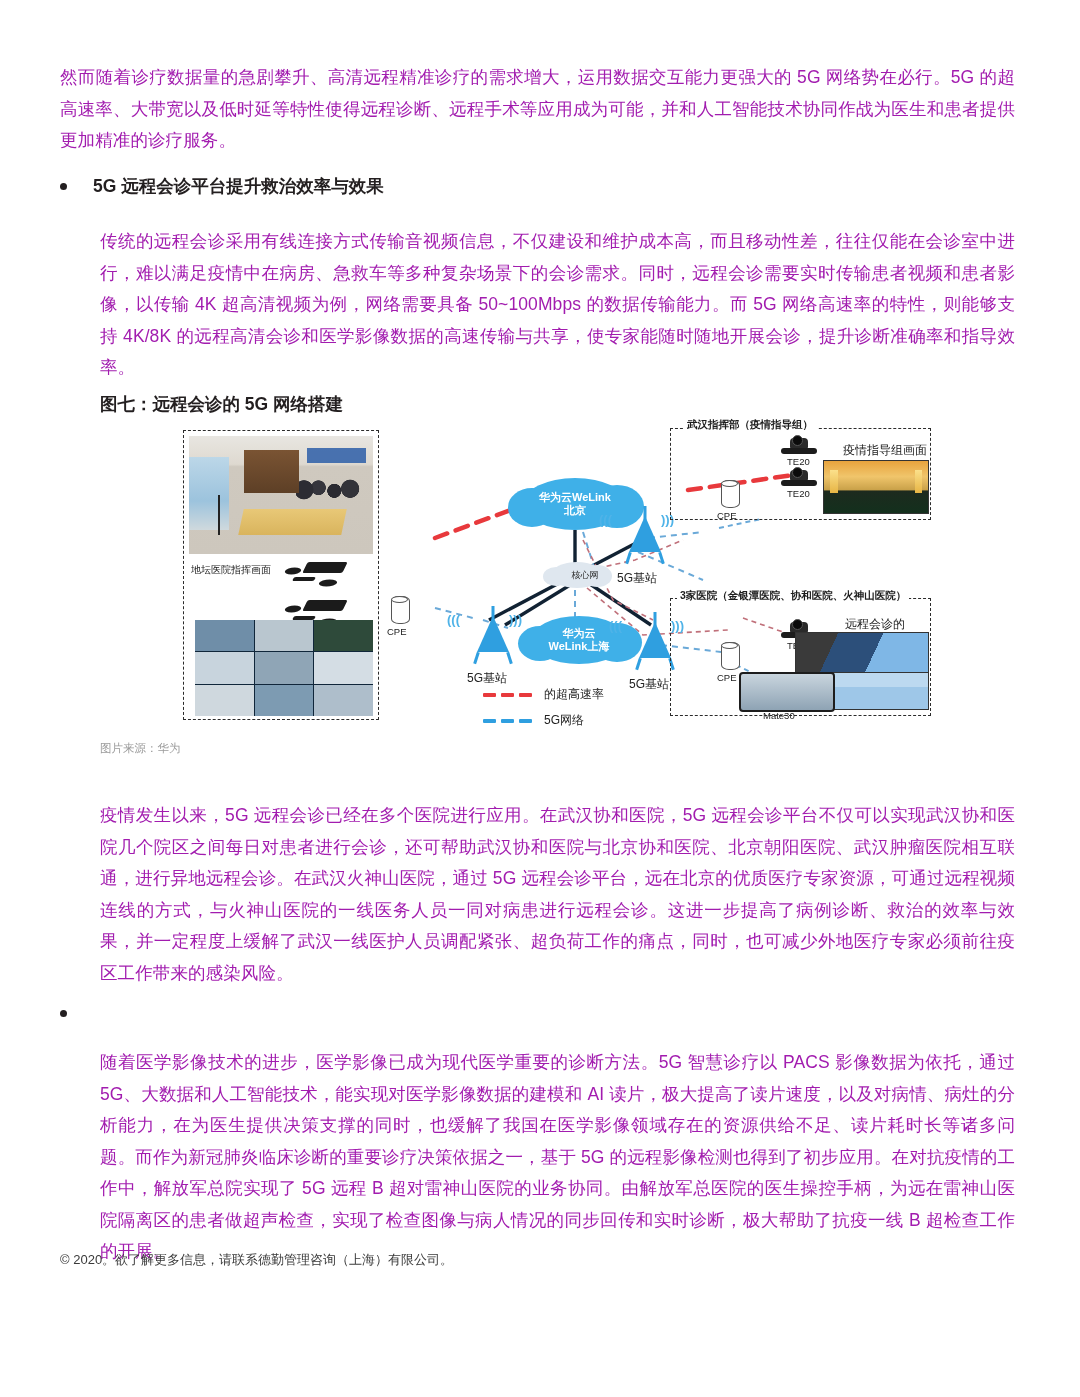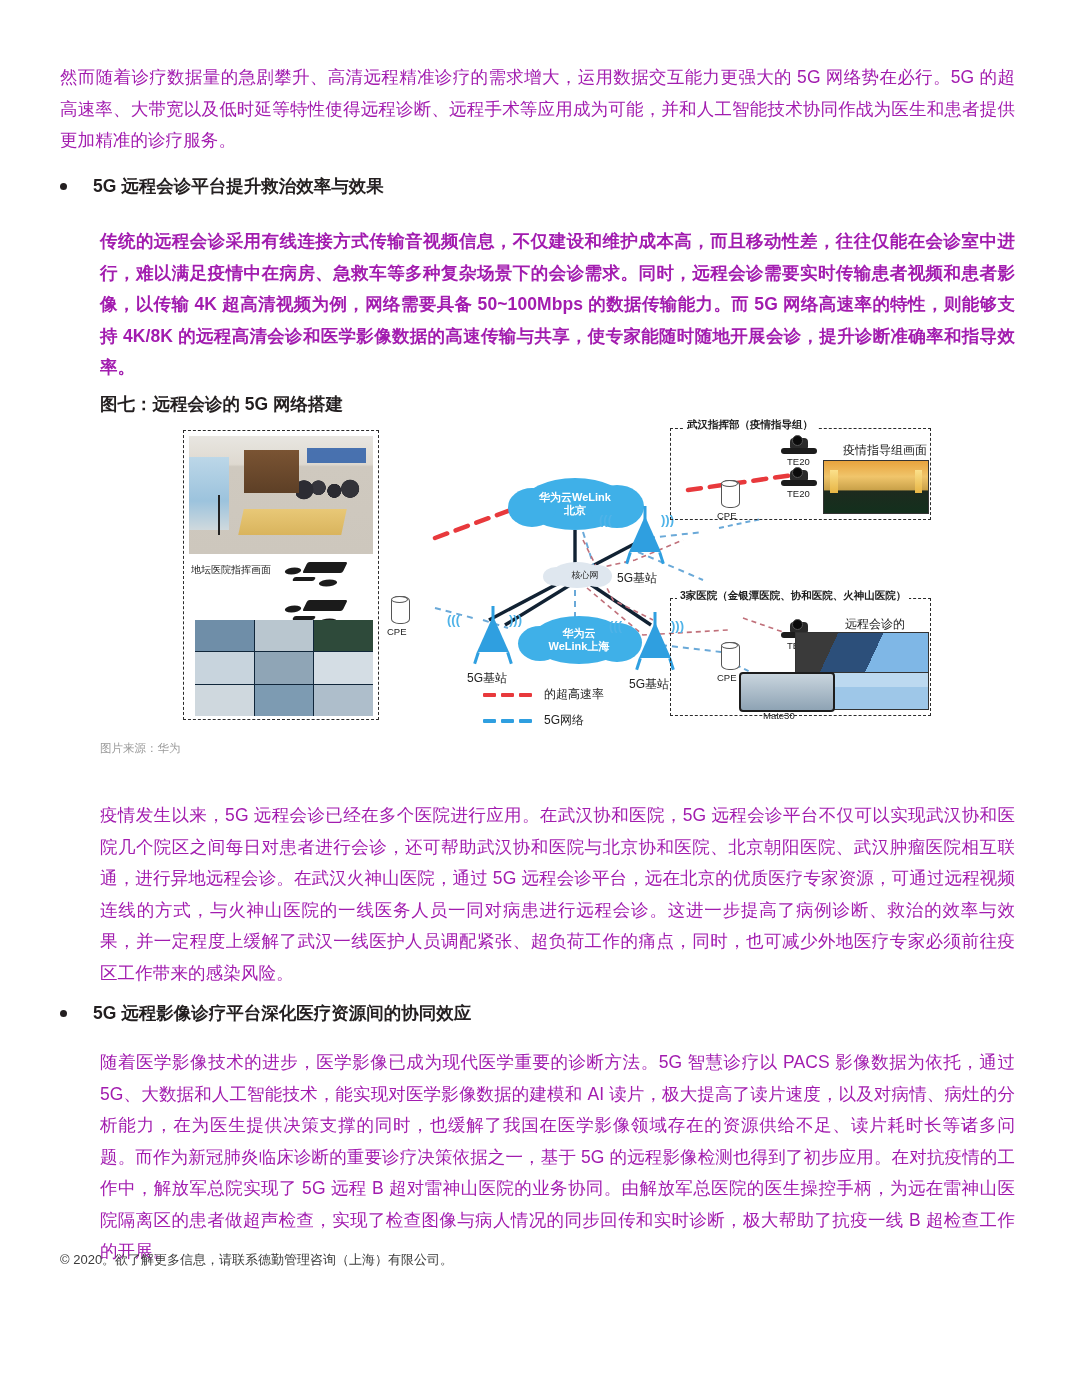--- a/index.html
+++ b/index.html
@@ -195,21 +195,21 @@
 
 <div class="page">
 
   <div class="para" style="left:60px;top:62px;width:955px;">然而随着诊疗数据量的急剧攀升、高清远程精准诊疗的需求增大，运用数据交互能力更强大的 5G 网络势在必行。5G 的超高速率、大带宽以及低时延等特性使得远程诊断、远程手术等应用成为可能，并和人工智能技术协同作战为医生和患者提供更加精准的诊疗服务。</div>
 
   <div class="bullet-row" style="left:60px;top:172px;width:900px;">
     <span class="bullet-dot"></span>
     <span class="bullet-text">5G 远程会诊平台提升救治效率与效果</span>
   </div>
 
-  <div class="para" style="left:100px;top:226px;width:915px;font-weight:bold;">传统的远程会诊采用有线连接方式传输音视频信息，不仅建设和维护成本高，而且移动性差，往往仅能在会诊室中进行，难以满足疫情中在病房、急救车等多种复杂场景下的会诊需求。同时，远程会诊需要实时传输患者视频和患者影像，以传输 4K 超高清视频为例，网络需要具备 50~100Mbps 的数据传输能力。而 5G 网络高速率的特性，则能够支持 4K/8K 的远程高清会诊和医学影像数据的高速传输与共享，使专家能随时随地开展会诊，提升诊断准确率和指导效率。</div>
+  <div class="para" style="left:100px;top:226px;width:915px;">传统的远程会诊采用有线连接方式传输音视频信息，不仅建设和维护成本高，而且移动性差，往往仅能在会诊室中进行，难以满足疫情中在病房、急救车等多种复杂场景下的会诊需求。同时，远程会诊需要实时传输患者视频和患者影像，以传输 4K 超高清视频为例，网络需要具备 50~100Mbps 的数据传输能力。而 5G 网络高速率的特性，则能够支持 4K/8K 的远程高清会诊和医学影像数据的高速传输与共享，使专家能随时随地开展会诊，提升诊断准确率和指导效率。</div>
 
   <div class="fig-caption" style="left:100px;top:390px;">图七：远程会诊的 5G 网络搭建</div>
 
   <div class="figure">
 
     <svg class="svg-links" viewBox="0 0 748 305" preserveAspectRatio="none">
 
       <path d="M252,118 L360,78" stroke="#e8393c" stroke-width="4.5" fill="none" stroke-dasharray="13 9" stroke-linecap="round"></path>
       <path d="M505,70 L610,55" stroke="#e8393c" stroke-width="4.5" fill="none" stroke-dasharray="13 9" stroke-linecap="round"></path>
       <path d="M158,83 L110,94" stroke="#e8393c" stroke-width="4.5" fill="none" stroke-dasharray="13 9" stroke-linecap="round"></path>
@@ -387,20 +387,19 @@
     <div class="smalllabel" style="left:580px;top:290px;">Mate30</div>
 
   </div>
 
   <div class="fig-source" style="left:100px;top:740px;">图片来源：华为</div>
 
   <div class="para" style="left:100px;top:800px;width:915px;">疫情发生以来，5G 远程会诊已经在多个医院进行应用。在武汉协和医院，5G 远程会诊平台不仅可以实现武汉协和医院几个院区之间每日对患者进行会诊，还可帮助武汉协和医院与北京协和医院、北京朝阳医院、武汉肿瘤医院相互联通，进行异地远程会诊。在武汉火神山医院，通过 5G 远程会诊平台，远在北京的优质医疗专家资源，可通过远程视频连线的方式，与火神山医院的一线医务人员一同对病患进行远程会诊。这进一步提高了病例诊断、救治的效率与效果，并一定程度上缓解了武汉一线医护人员调配紧张、超负荷工作的痛点，同时，也可减少外地医疗专家必须前往疫区工作带来的感染风险。</div>
 
   <div class="bullet-row" style="left:60px;top:999px;width:900px;">
     <span class="bullet-dot"></span>
-    <span class="bullet-text">5G 远程影像诊疗平台深化医疗资源间的协同效应</span>
   </div>
 
   <div class="para" style="left:100px;top:1047px;width:915px;">随着医学影像技术的进步，医学影像已成为现代医学重要的诊断方法。5G 智慧诊疗以 PACS 影像数据为依托，通过 5G、大数据和人工智能技术，能实现对医学影像数据的建模和 AI 读片，极大提高了读片速度，以及对病情、病灶的分析能力，在为医生提供决策支撑的同时，也缓解了我国在医学影像领域存在的资源供给不足、读片耗时长等诸多问题。而作为新冠肺炎临床诊断的重要诊疗决策依据之一，基于 5G 的远程影像检测也得到了初步应用。在对抗疫情的工作中，解放军总院实现了 5G 远程 B 超对雷神山医院的业务协同。由解放军总医院的医生操控手柄，为远在雷神山医院隔离区的患者做超声检查，实现了检查图像与病人情况的同步回传和实时诊断，极大帮助了抗疫一线 B 超检查工作的开展。</div>
 
   <div class="footer" style="left:60px;top:1250px;">© 2020。欲了解更多信息，请联系德勤管理咨询（上海）有限公司。</div>
 
 </div>
 
 </body></html>

